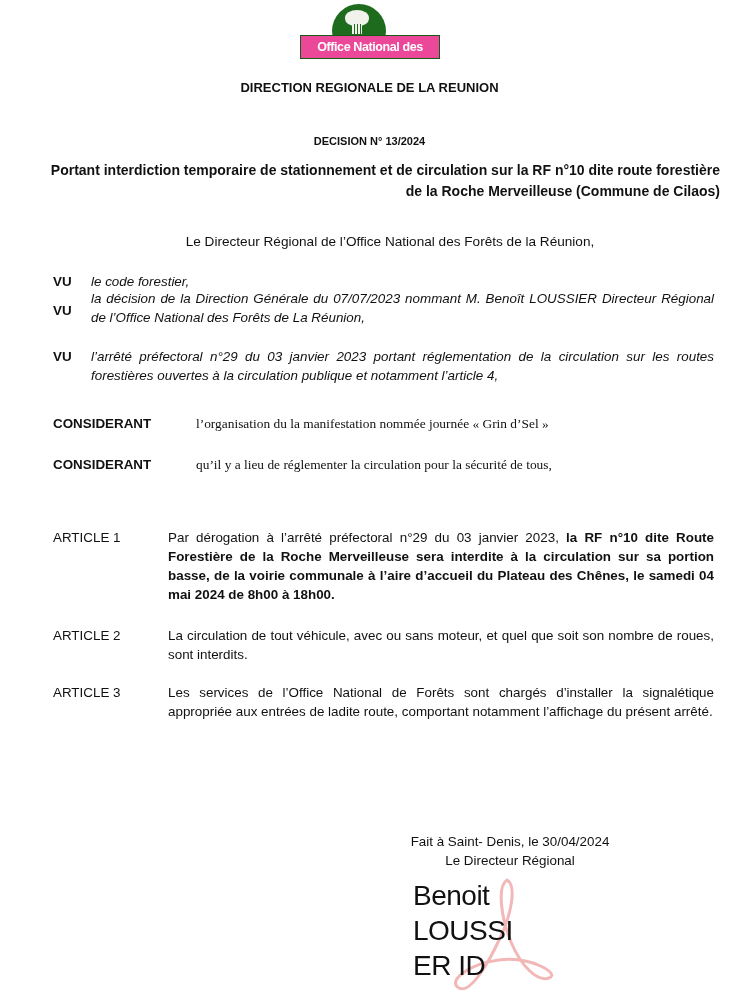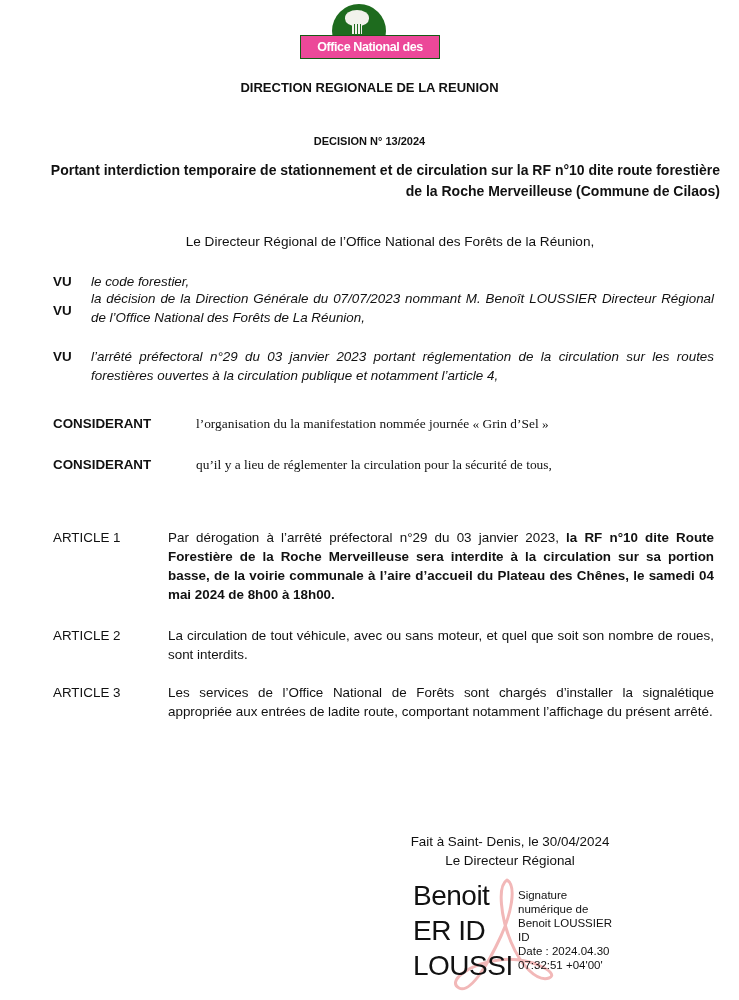--- a/index.html
+++ b/index.html
@@ -110,24 +110,16 @@
 
 <div id="place-date" class="abs">Fait à Saint- Denis, le 30/04/2024</div>
 <div id="signatory" class="abs">Le Directeur Régional</div>
 
 <div id="sig" class="abs">
   <svg class="mark" viewBox="0 0 130 122">
     <path d="M62 2 C52 8 56 40 66 64 C76 88 92 104 104 100 C116 96 86 78 54 82 C22 86 2 104 14 110 C26 116 44 84 56 58 C66 36 72 8 62 2 Z" fill="none" stroke="#f2b8b8" stroke-width="3" stroke-linejoin="round"></path>
   </svg>
   <div class="name-big">
     <div>Benoit</div>
+    <div>LOUSSI</div>
     <div>ER ID</div>
-    <div>LOUSSI</div>
-  </div>
-  <div class="details">
-    <div>Signature</div>
-    <div>numérique de</div>
-    <div>Benoit LOUSSIER</div>
-    <div>ID</div>
-    <div>Date : 2024.04.30</div>
-    <div>07:32:51 +04'00'</div>
   </div>
 </div>
 
 </body></html>

